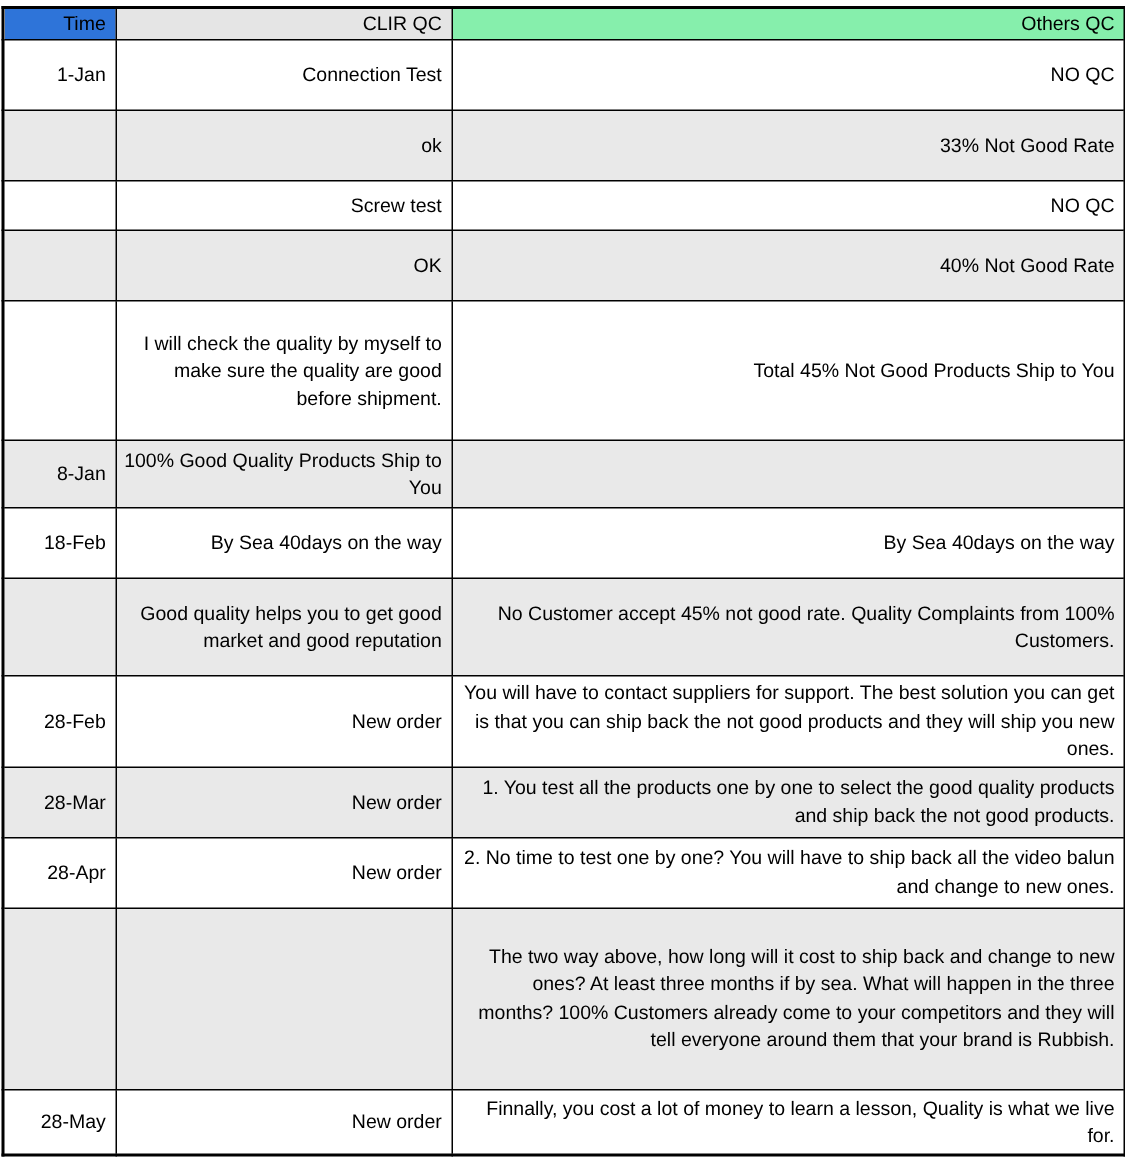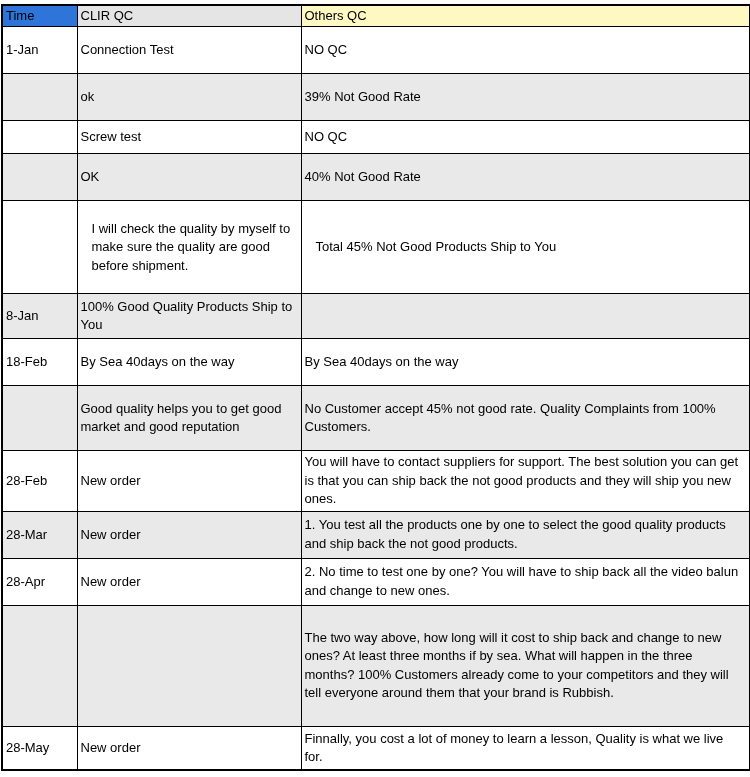--- a/index.html
+++ b/index.html
@@ -17,21 +17,21 @@
     border: 2px solid #000000;
   }
   col.col-time   { width: 75px; }
   col.col-clir   { width: 224px; }
   col.col-others { width: 449px; }
 
   th, td {
     border: 1px solid #000000;
     font-size: 13px;
     color: #000000;
-    text-align: left;
+    text-align: right;
     vertical-align: middle;
     padding: 2px 6px 2px 3px;
     line-height: 1.42;
     overflow: hidden;
     word-wrap: break-word;
   }
   thead th {
     font-weight: normal;
     height: 18px;
     padding-top: 1px;
@@ -60,34 +60,34 @@
 <table>
   <colgroup>
     <col class="col-time">
     <col class="col-clir">
     <col class="col-others">
   </colgroup>
   <thead>
     <tr>
       <th style="background: rgb(46, 116, 217);">Time</th>
       <th style="background: #e5e5e5;">CLIR QC</th>
-      <th style="background: #fef9c3;">Others QC</th>
+      <th style="background: #86efac;">Others QC</th>
     </tr>
   </thead>
   <tbody>
   <tr>
     <td>1-Jan</td>
     <td>Connection Test</td>
     <td>NO QC</td>
   </tr>
 
   <tr>
     <td></td>
     <td>ok</td>
-    <td>39% Not Good Rate</td>
+    <td>33% Not Good Rate</td>
   </tr>
 
   <tr>
     <td></td>
     <td>Screw test</td>
     <td>NO QC</td>
   </tr>
 
   <tr>
     <td></td>

